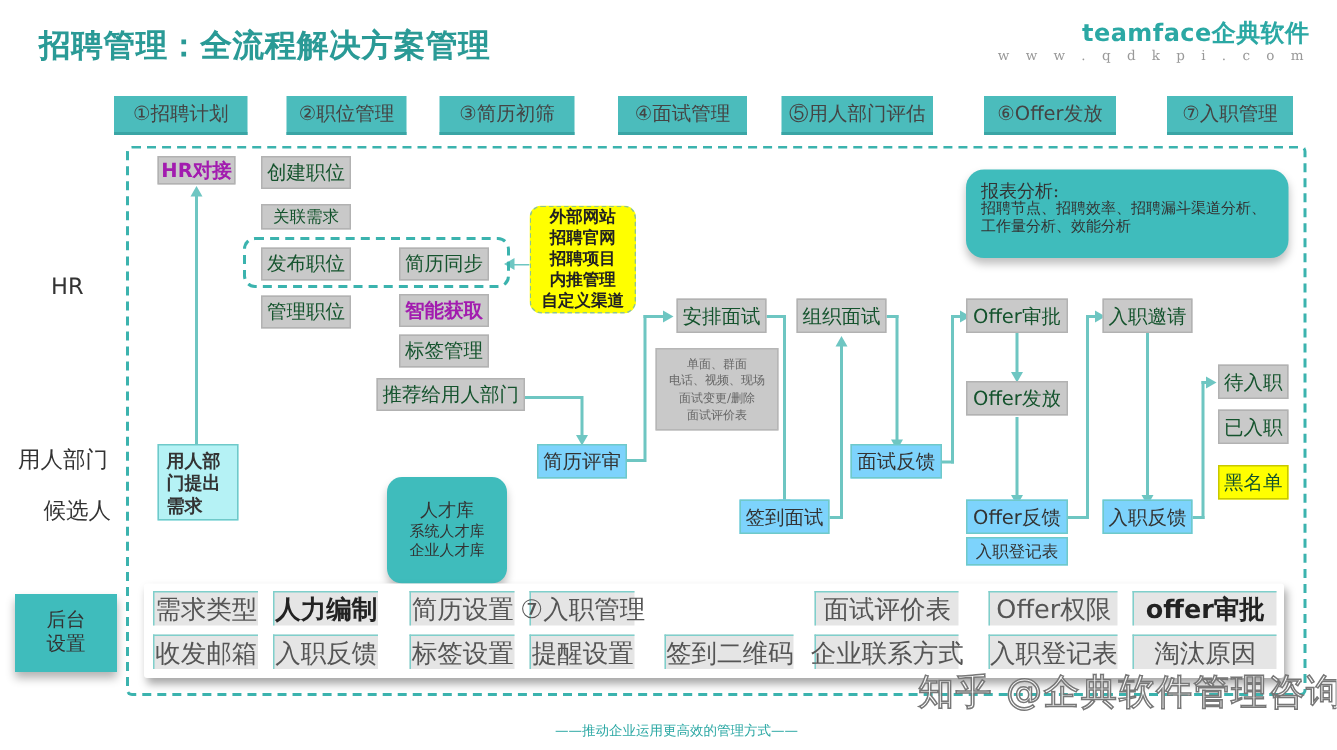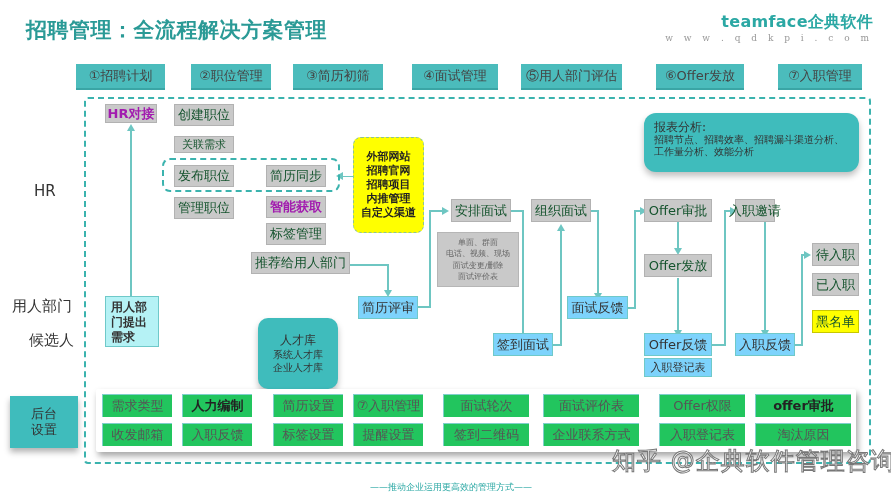--- a/index.html
+++ b/index.html
@@ -21,37 +21,37 @@
   .red { color: #a21caf; font-weight: bold; }
 
   .line { position: absolute; background: #6ec6c2; }
   .arrow-up { position: absolute; width: 0; height: 0; border-left: 4px solid transparent; border-right: 4px solid transparent; border-bottom: 7px solid #6ec6c2; }
   .arrow-down { position: absolute; width: 0; height: 0; border-left: 4px solid transparent; border-right: 4px solid transparent; border-top: 7px solid #6ec6c2; }
   .arrow-right { position: absolute; width: 0; height: 0; border-top: 4px solid transparent; border-bottom: 4px solid transparent; border-left: 7px solid #6ec6c2; }
   .arrow-left { position: absolute; width: 0; height: 0; border-top: 4px solid transparent; border-bottom: 4px solid transparent; border-right: 7px solid #6ec6c2; }
 
   .publish-group { left: 162px; top: 158px; width: 178px; height: 34px; border: 2.5px dashed #3bb3ae; border-radius: 8px; }
 
-  .yellow-box { left: 353px; top: 137px; width: 71px; height: 96px; background: #ffff00; border: 1.5px dashed #8fc48f; border-radius: 8px; font-size: 11px; font-weight: bold; color: #222; line-height: 14px; display: flex; flex-direction: column; justify-content: center; align-items: center; font-family: "DejaVu Serif", "Liberation Serif", serif; }
+  .yellow-box { left: 353px; top: 137px; width: 71px; height: 72px; background: #ffff00; border: 1.5px dashed #8fc48f; border-radius: 8px; font-size: 11px; font-weight: bold; color: #222; line-height: 14px; display: flex; flex-direction: column; justify-content: center; align-items: center; font-family: "DejaVu Serif", "Liberation Serif", serif; }
 
   .interview-note { left: 437px; top: 232px; width: 82px; height: 55px; background: #c9c9c9; border: 1px solid #b6b6b6; font-family: "DejaVu Serif", "Liberation Serif", serif; font-size: 8px; color: #666; line-height: 11.5px; display: flex; flex-direction: column; justify-content: center; align-items: center; text-align: center; }
 
   .report { left: 644px; top: 113px; width: 215px; height: 59px; background: #3fbcbc; border-radius: 12px; box-shadow: 0 4px 6px rgba(0,0,0,0.25); padding: 7px 10px; color: #333; font-family: "DejaVu Serif", "Liberation Serif", serif; }
   .report-title { font-size: 12px; line-height: 14px; }
   .report-body { font-size: 10px; line-height: 12px; }
 
   .talent { left: 258px; top: 318px; width: 80px; height: 71px; background: #3fbcbc; border-radius: 10px; box-shadow: 0 4px 6px rgba(0,0,0,0.25); color: #333; display: flex; flex-direction: column; align-items: center; justify-content: center; font-family: "DejaVu Serif", "Liberation Serif", serif; }
   .talent-title { font-size: 12px; line-height: 15px; }
   .talent-sub { font-size: 10px; line-height: 13px; }
 
   .dept-need { left: 105px; top: 296px; width: 54px; height: 51px; background: #b5f2f5; border: 1px solid #6fc9c9; font-size: 12px; line-height: 15px; font-weight: bold; color: #333; padding: 3px 5px; }
 
   .backend-label { left: 10px; top: 396px; width: 68px; height: 52px; background: #3fbcbc; box-shadow: 0 4px 6px rgba(0,0,0,0.3); color: #333; font-size: 13px; line-height: 16px; display: flex; flex-direction: column; align-items: center; justify-content: center; }
   .backend-panel { left: 96px; top: 389px; width: 760px; height: 63px; background: #fff; box-shadow: 2px 4px 6px rgba(0,0,0,0.35); border-radius: 2px; }
-  .sbtn { position: absolute; height: 23px; background: #22c55e; border-top: 1.5px solid #7fcfcb; border-left: 1.5px solid #7fcfcb; color: #555; font-size: 13px; display: flex; align-items: center; justify-content: center; white-space: nowrap; text-align: center; }
+  .sbtn { position: absolute; height: 23px; background: #e5e5e5; border-top: 1.5px solid #7fcfcb; border-left: 1.5px solid #7fcfcb; color: #555; font-size: 17px; display: flex; align-items: center; justify-content: center; white-space: nowrap; text-align: center; }
   .sbtn.bold { color: #222; font-weight: bold; }
 
   .watermark { left: 612px; top: 445px; font-size: 24px; color: rgba(255,255,255,0.85); -webkit-text-stroke: 1px #777; white-space: nowrap; letter-spacing: 1px; }
   .slogan { left: 370px; top: 481px; font-size: 9px; color: #2ba8a4; white-space: nowrap; }
 </style>
 </head>
 <body>
 
 <div class="abs title">招聘管理：全流程解决方案管理</div>
 <div class="abs brand">
@@ -162,42 +162,41 @@
 </div>
 <div class="abs cbox" style="left:493px;top:333px;width:60px;height:23px;">签到面试</div>
 <div class="abs gbox" style="left:531px;top:199px;width:60px;height:23px;">组织面试</div>
 <div class="abs cbox" style="left:567px;top:296px;width:61px;height:23px;">面试反馈</div>
 
 <div class="abs gbox" style="left:644px;top:199px;width:68px;height:23px;">Offer审批</div>
 <div class="abs gbox" style="left:644px;top:254px;width:68px;height:23px;">Offer发放</div>
 <div class="abs cbox" style="left:644px;top:333px;width:68px;height:23px;">Offer反馈</div>
 <div class="abs cbox" style="left:644px;top:358px;width:68px;height:19px;font-size:11px;">入职登记表</div>
 
-<div class="abs gbox" style="left:735px;top:199px;width:40px;height:23px;">入职邀请</div>
+<div class="abs gbox" style="left:735px;top:199px;width:60px;height:23px;">入职邀请</div>
 <div class="abs cbox" style="left:735px;top:333px;width:60px;height:23px;">入职反馈</div>
 <div class="abs gbox" style="left:812px;top:243px;width:47px;height:23px;">待入职</div>
 <div class="abs gbox" style="left:812px;top:273px;width:47px;height:23px;">已入职</div>
 <div class="abs gbox" style="left:812px;top:310px;width:47px;height:23px;background:#ffff00;border-color:#c8c800;">黑名单</div>
 
 <div class="abs report">
   <div class="report-title">报表分析:</div>
   <div class="report-body">招聘节点、招聘效率、招聘漏斗渠道分析、工作量分析、效能分析</div>
 </div>
 
 <div class="abs backend-label">
   <div>后台</div>
   <div>设置</div>
 </div>
 <div class="abs backend-panel">
 
   <div class="sbtn" style="left:6px;top:5px;width:70px;">需求类型</div>
   <div class="sbtn bold" style="left:86px;top:5px;width:70px;">人力编制</div>
   <div class="sbtn" style="left:177px;top:5px;width:70px;">简历设置</div>
   <div class="sbtn" style="left:257px;top:5px;width:70px;">⑦入职管理</div>
-  <div class="sbtn" style="left:347px;top:5px;width:86px;">面试轮次</div>
   <div class="sbtn" style="left:447px;top:5px;width:96px;">面试评价表</div>
   <div class="sbtn" style="left:563px;top:5px;width:86px;">Offer权限</div>
   <div class="sbtn bold" style="left:659px;top:5px;width:96px;">offer审批</div>
 
   <div class="sbtn" style="left:6px;top:34px;width:70px;">收发邮箱</div>
   <div class="sbtn" style="left:86px;top:34px;width:70px;">入职反馈</div>
   <div class="sbtn" style="left:177px;top:34px;width:70px;">标签设置</div>
   <div class="sbtn" style="left:257px;top:34px;width:70px;">提醒设置</div>
   <div class="sbtn" style="left:347px;top:34px;width:86px;">签到二维码</div>
   <div class="sbtn" style="left:447px;top:34px;width:96px;">企业联系方式</div>

